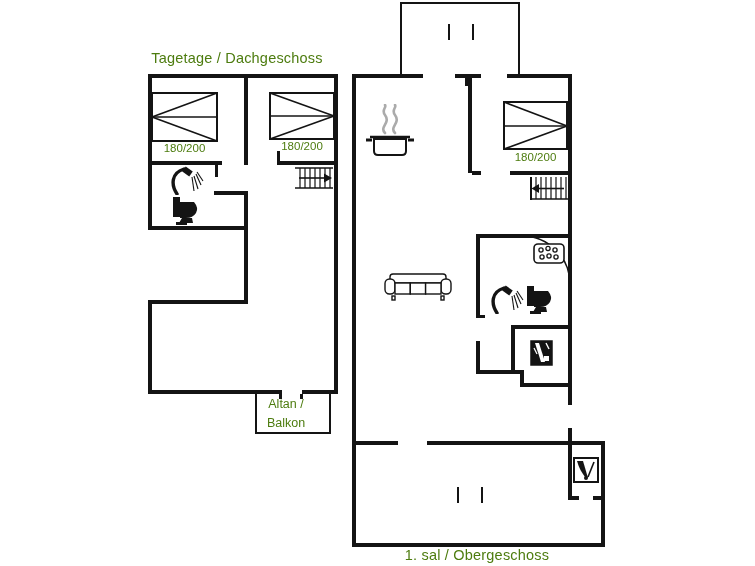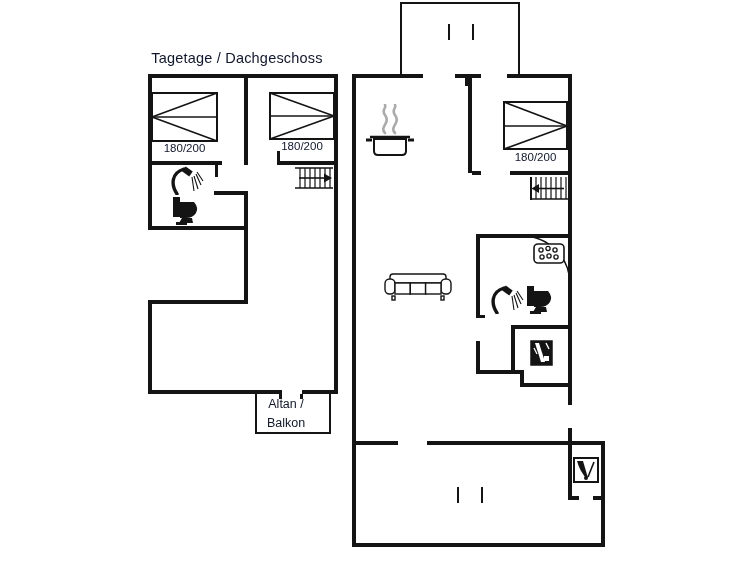--- a/index.html
+++ b/index.html
@@ -1,20 +1,20 @@
 <!DOCTYPE html>
 <html><head>
 <meta charset="utf-8">
 <style>
   html,body{margin:0;padding:0;background:#fff}
   #plan{position:relative;width:755px;height:566px;background:#fff;
         font-family:"Liberation Sans",sans-serif;color:#141414;overflow:hidden}
   .w{position:absolute;background:#141414}           
   .t{position:absolute;background:#141414}           
-  .lbl{position:absolute;text-align:center;white-space:nowrap;color:#0f172a}
+  .lbl{position:absolute;text-align:center;white-space:nowrap;color:#4d7c0f}
   .title{font-size:14.5px;letter-spacing:.2px}
   .bedlbl{font-size:11.5px}
   .ballbl{font-size:12.5px;line-height:19px}
   .ico{position:absolute}
 </style>
 </head>
 <body>
 
 <div id="plan">
 
@@ -91,20 +91,21 @@
   <div class="t" style="left:255px;top:392px;width:2px;height:42px"></div>
   <div class="t" style="left:329px;top:392px;width:2px;height:42px"></div>
   <div class="t" style="left:255px;top:432px;width:76px;height:2px"></div>
   <div class="t" style="left:279px;top:394px;width:3px;height:5px"></div>
   <div class="t" style="left:300px;top:394px;width:3px;height:5px"></div>
   <div class="lbl ballbl" style="left:250px;top:395px;width:72px">
     <div>Altan /</div>
     <div>Balkon</div>
   </div>
 
+  <div class="lbl title" style="left:382px;top:547px;width:190px">1. sal / Obergeschoss</div>
 
   <div class="t" style="left:400px;top:2px;width:120px;height:2px"></div>
   <div class="t" style="left:400px;top:2px;width:2px;height:74px"></div>
   <div class="t" style="left:518px;top:2px;width:2px;height:74px"></div>
   <div class="t" style="left:448px;top:24px;width:2px;height:16px"></div>
   <div class="t" style="left:472px;top:24px;width:2px;height:16px"></div>
 
   <div class="w" style="left:352px;top:74px;width:71px;height:4px"></div>
   <div class="w" style="left:455px;top:74px;width:26px;height:4px"></div>
   <div class="w" style="left:465px;top:78px;width:3px;height:8px"></div>

